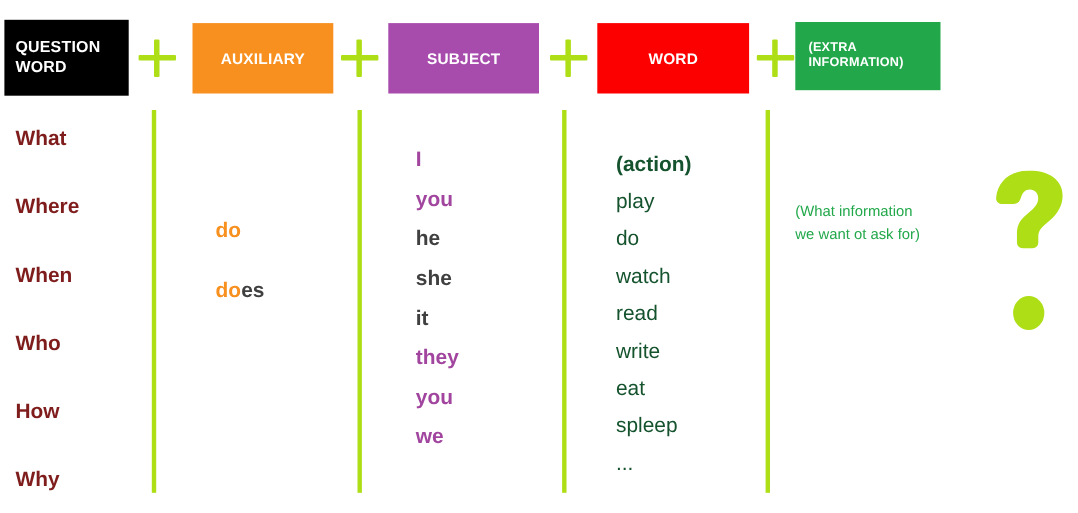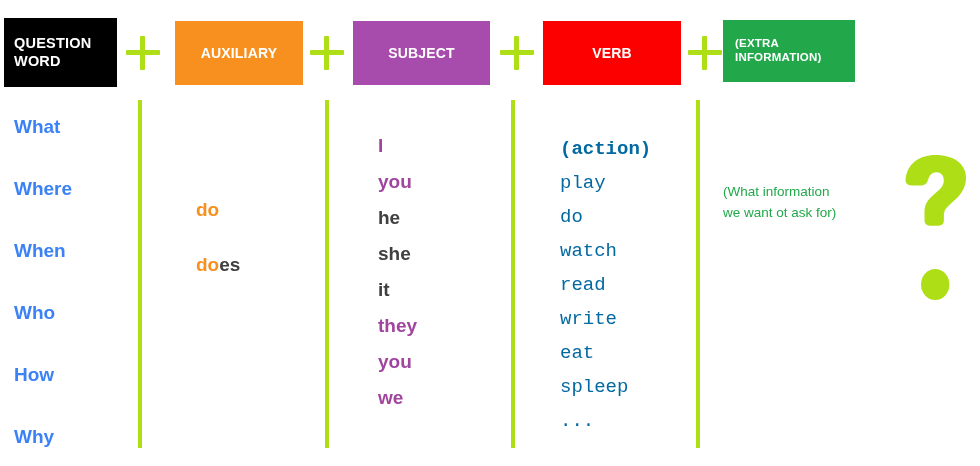--- a/index.html
+++ b/index.html
@@ -54,21 +54,21 @@
   #vline-2{left:325px;}
   #vline-3{left:511px;}
   #vline-4{left:696px;}
 
   
   .col{position:absolute;}
 
   
   #col-qw{left:14px;top:96px;width:120px;}
   #col-qw .qw{
-    font-size:19px;font-weight:bold;color:#3b82f6;
+    font-size:19px;font-weight:bold;color:#7f1d1d;
     height:62px;line-height:62px;
   }
 
   
   #col-aux{left:196px;top:200px;width:120px;}
   #col-aux .aux{
     font-size:19px;font-weight:bold;line-height:1;
     margin-bottom:36px;
   }
   .c-orange{color:#F7901E;}
@@ -77,21 +77,21 @@
   
   #col-subj{left:378px;top:136px;width:130px;}
   #col-subj .subj{
     font-size:19px;font-weight:bold;line-height:1;margin-bottom:17px;
   }
   .c-purple{color:#A1459F;}
 
   
   #col-verb{left:560px;top:140px;width:140px;}
   #col-verb .vb{
-    font-size:19px;color:#0369a1;line-height:1;margin-bottom:15px;font-family:Liberation Mono, monospace;
+    font-size:19px;color:#14532d;line-height:1;margin-bottom:15px;
   }
   #col-verb .vb.strong{font-weight:bold;}
 
   
   #col-extra{left:723px;top:182px;width:170px;}
   #col-extra .xline{
     font-size:13.5px;color:#22A84A;line-height:1.55;white-space:nowrap;
   }
 
   
@@ -118,21 +118,21 @@
 
   <div class="plus" id="plus-2"></div>
 
   <div class="hbox" id="box-subj">
     <span class="hlabel">SUBJECT</span>
   </div>
 
   <div class="plus" id="plus-3"></div>
 
   <div class="hbox" id="box-verb">
-    <span class="hlabel">VERB</span>
+    <span class="hlabel">WORD</span>
   </div>
 
   <div class="plus" id="plus-4"></div>
 
   <div class="hbox" id="box-extra">
     <span class="hlabel">(EXTRA INFORMATION)</span>
   </div>
 
   <div class="vline" id="vline-1"></div>
   <div class="vline" id="vline-2"></div>

